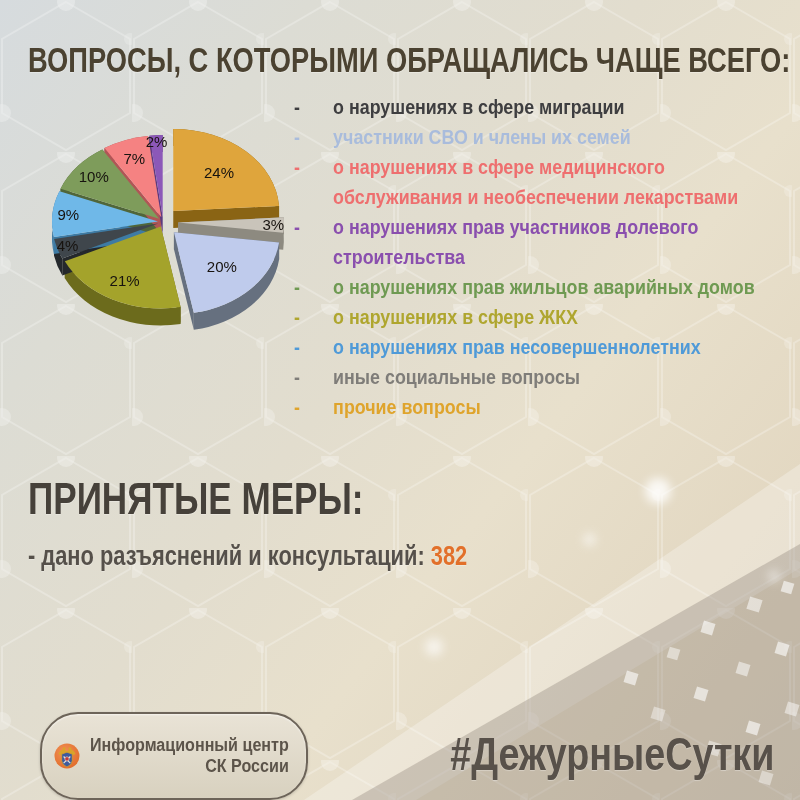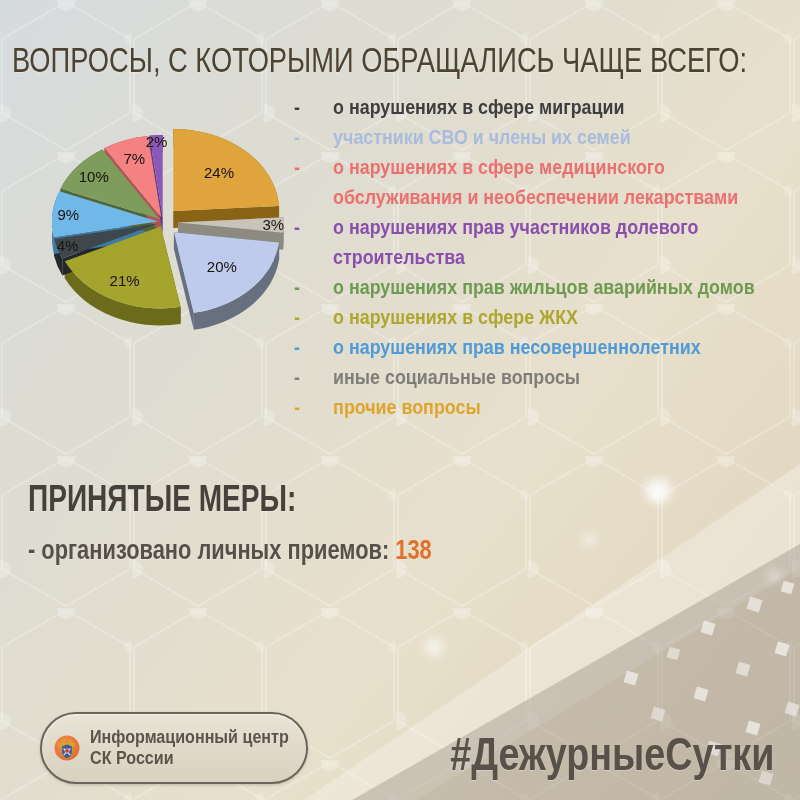--- a/index.html
+++ b/index.html
@@ -8,41 +8,41 @@
     font-family:"Liberation Sans", sans-serif;
     background:linear-gradient(128deg,#d6dbde 0%,#dcdcd4 22%,#e2ddce 45%,#e8e0cc 62%,#e3d8c2 82%,#dcd2bf 100%);
   }
   .layer{position:absolute;inset:0;pointer-events:none;}
   .glow{position:absolute;border-radius:50%;background:rgba(255,255,255,.8);filter:blur(5px);}
   .corner-gray{clip-path:polygon(44% 100%,100% 68%,100% 100%);background:rgba(146,138,127,.38);}
   .corner-streak{clip-path:polygon(38% 100%,100% 58%,100% 71%,52% 100%);background:rgba(255,255,255,.28);}
   .px{position:absolute;background:rgba(255,255,255,.6);transform:rotate(17deg);}
   .cond{display:inline-block;transform:scaleX(.78);transform-origin:0 50%;white-space:nowrap;}
   .title{
-    position:absolute;left:12px;top:40px;width:770px;
-    font-size:35px;font-weight:normal;color:#4b4231;letter-spacing:0;
+    position:absolute;left:28px;top:40px;width:770px;
+    font-size:35px;font-weight:bold;color:#4b4231;letter-spacing:0;
     text-shadow:0 1px 1px rgba(255,255,255,.35);
     text-align:right;
   }
   .pie-wrap{position:absolute;left:28px;top:114px;width:275px;height:238px;}
   .legend{position:absolute;left:294px;top:92px;width:560px;transform:scaleX(.85);transform-origin:0 0;}
   .legend-item{display:flex;font-size:21px;line-height:30px;font-weight:bold;}
   .legend-dash{width:46px;flex:none;}
   .legend-label{white-space:pre-line;}
   .measures{position:absolute;left:28px;top:478px;width:770px;}
-  .measures-heading{font-size:36px;font-weight:bold;color:#46413a;line-height:42px;margin-bottom:10px;
+  .measures-heading{font-size:45px;font-weight:bold;color:#46413a;line-height:42px;margin-bottom:16px;
     text-shadow:0 1px 1px rgba(255,255,255,.3);text-decoration:underline;}
   .measure-line{font-size:28px;font-weight:bold;color:#55504a;line-height:40px;
     text-shadow:0 1px 1px rgba(255,255,255,.3);}
   .measure-line .num{font-weight:bold;}
   .logo-pill{
-    position:absolute;left:40px;top:712px;width:268px;height:72px;border-radius:38px;
+    position:absolute;left:40px;top:712px;width:268px;height:88px;border-radius:38px;
     border:2px solid #6d6459;background:linear-gradient(180deg,#e9e3d6 0%,#d8d1bf 100%);
     box-shadow:inset 0 1px 2px rgba(255,255,255,.6),0 1px 3px rgba(0,0,0,.18);
-    display:flex;align-items:center;gap:10px;padding-left:12px;box-sizing:border-box;
+    display:flex;align-items:center;gap:10px;padding-left:12px;box-sizing:border-box;text-align:right;
   }
   .org-text{font-size:17.5px;font-weight:bold;color:#5c544a;line-height:21px;transform:scaleX(.92);transform-origin:0 50%;white-space:nowrap;}
   .hashtag{position:absolute;right:26px;top:727px;font-size:46px;font-weight:bold;color:#58514a;
     transform:scaleX(.82);transform-origin:100% 50%;white-space:nowrap;text-shadow:0 1px 1px rgba(255,255,255,.3);}
 </style>
 </head>
 <body>
 
 <svg class="layer" width="800" height="800">
   <defs>
@@ -168,21 +168,21 @@
     <span class="legend-dash" style="color: rgb(223, 164, 44);">-</span>
     <span class="legend-label" style="color: rgb(223, 164, 44);">прочие вопросы</span>
   </div>
 </div>
 
 <div class="measures">
   <div class="measures-heading">
     <span class="cond">ПРИНЯТЫЕ МЕРЫ:</span>
   </div>
   <div class="measure-line">
-    <span class="cond"><span>- организовано личных приемов:</span>&nbsp;<span class="num" style="color: rgb(226, 112, 42);">138</span></span>
+    <span class="cond"><span>- дано разъяснений и консультаций:</span>&nbsp;<span class="num" style="color: rgb(226, 112, 42);">382</span></span>
   </div>
 </div>
 
 <div class="logo-pill">
   <svg width="54" height="54" viewBox="0 0 54 54">
     <defs>
       <radialGradient id="embg" cx="40%" cy="35%" r="75%">
         <stop offset="0%" stop-color="#f29055"></stop>
           <stop offset="100%" stop-color="#e06a28"></stop>
       </radialGradient>

